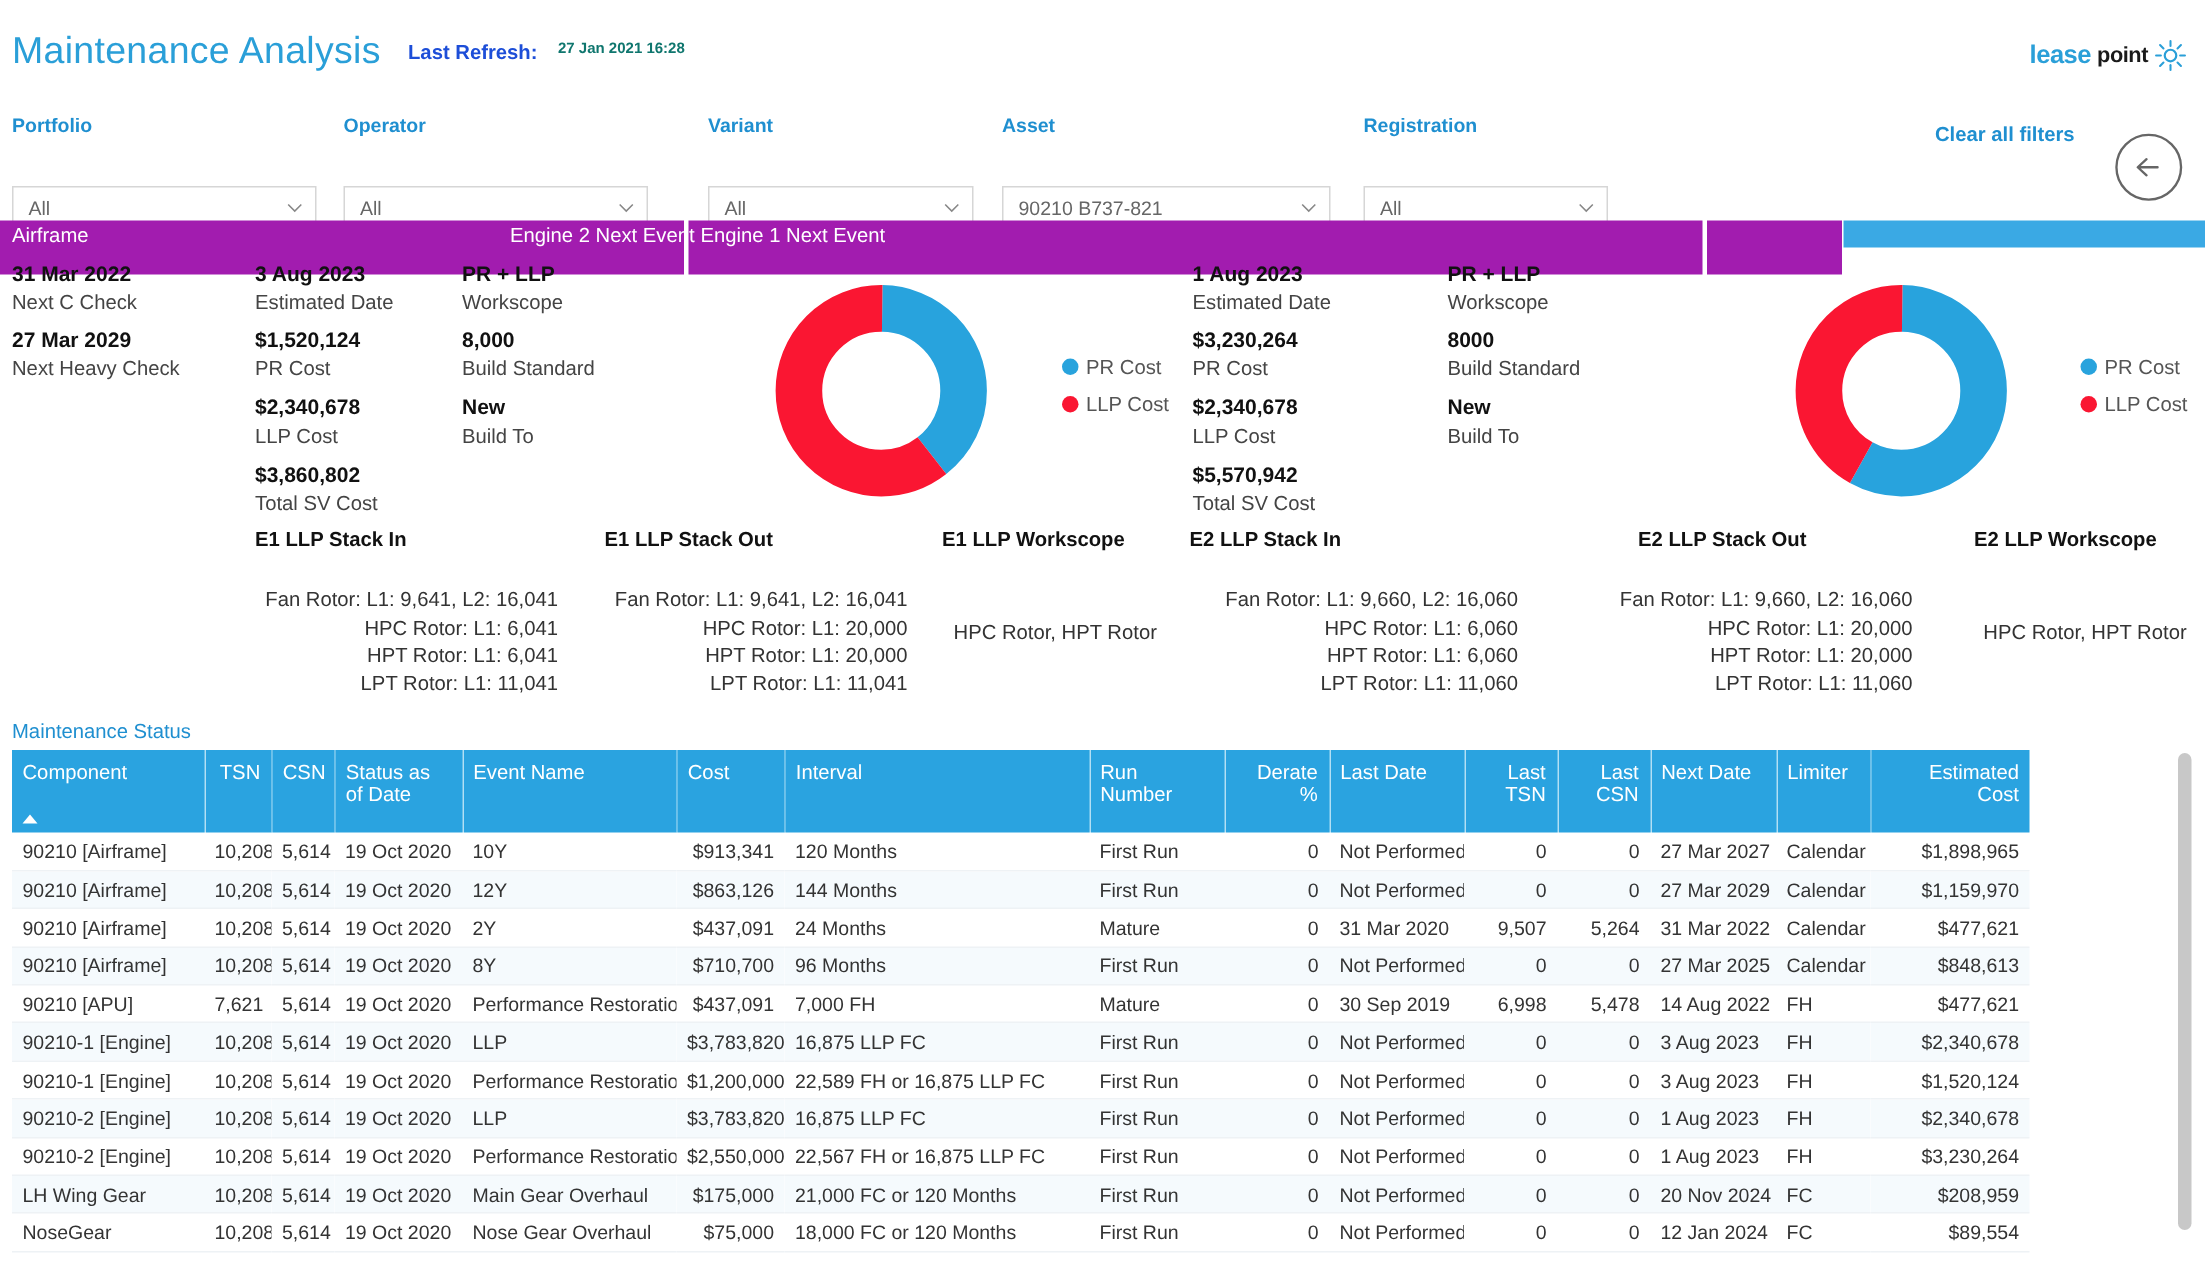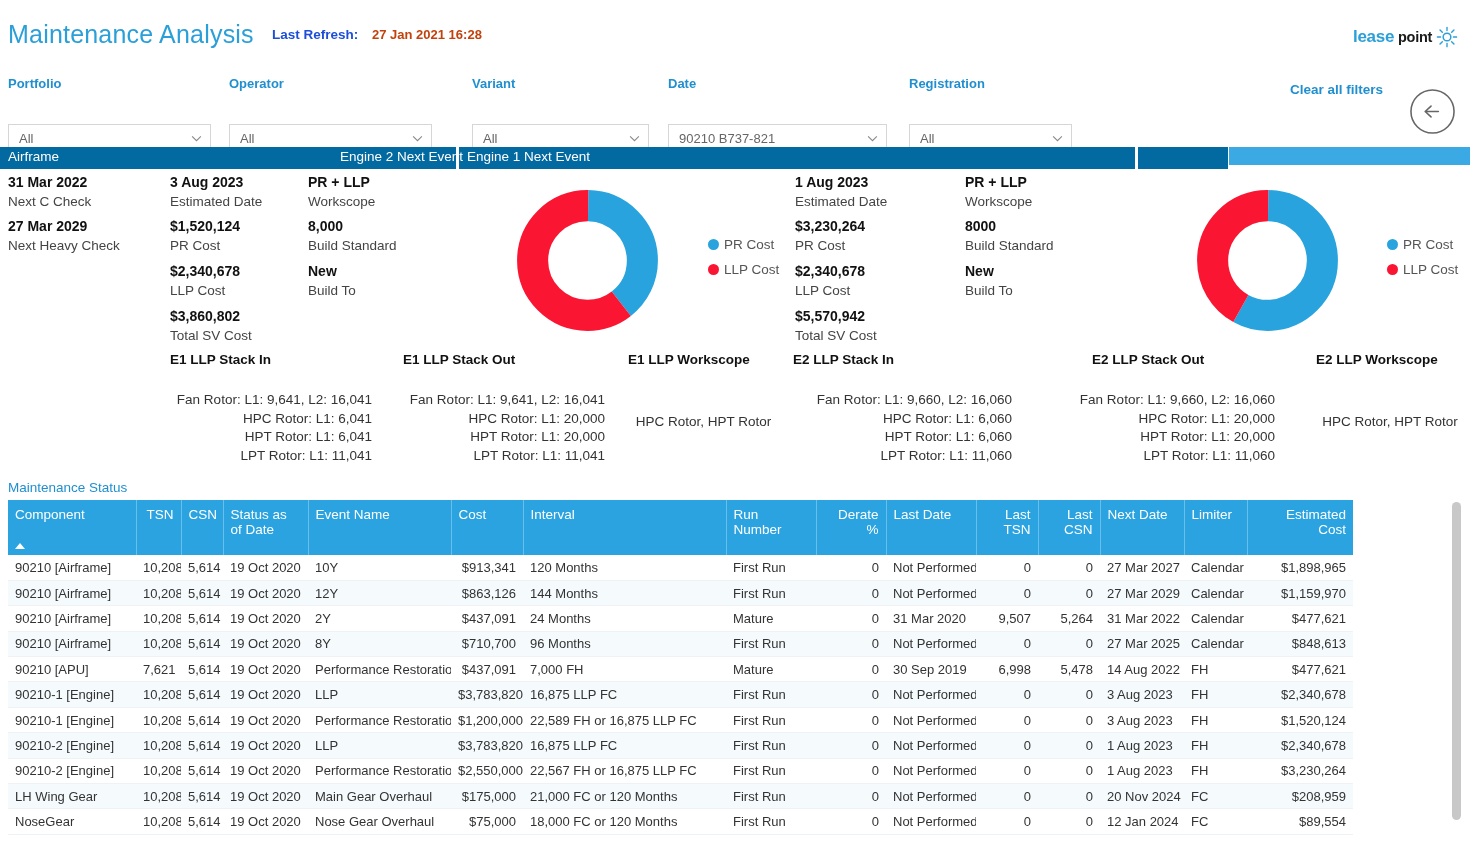--- a/index.html
+++ b/index.html
@@ -17,21 +17,21 @@
     position: absolute; left: 8px; top: 20px;
     font-size: 25px; color: #2a9fd8; font-weight: 400;
     letter-spacing: .2px;
   }
   .refresh-label {
     position: absolute; left: 272px; top: 27px;
     font-size: 13.5px; font-weight: bold; color: #1d4ed8;
   }
   .refresh-value {
     position: absolute; left: 372px; top: 27px;
-    font-size: 13px; font-weight: bold; color: #c2410c;
+    font-size: 10px; font-weight: bold; color: #0f766e;
   }
   .brand {
     position: absolute; right: 12px; top: 26px;
     display: flex; align-items: center; gap: 4px;
   }
   .brand-lease { font-size: 17px; font-weight: bold; color: #2a9fd8; letter-spacing: -.3px; }
   .brand-point { font-size: 14.5px; font-weight: bold; color: #1a1a1a; letter-spacing: -.3px; }
   .brand-mark { width: 22px; height: 22px; }
 
   
@@ -55,21 +55,21 @@
   .clear-filters {
     position: absolute; left: 1290px; top: 82px;
     font-size: 13.5px; font-weight: bold; color: #1f8fd0; cursor: pointer;
   }
   .back-btn {
     position: absolute; left: 1409px; top: 88px;
     width: 47px; height: 47px; cursor: pointer;
   }
 
   
-  .band { position: absolute; top: 147px; height: 22px; background: #0369a1; }
+  .band { position: absolute; top: 147px; height: 36px; background: #a21caf; }
   .band-label {
     color: #ffffff; font-size: 13.5px; padding: 2px 0 0 8px; white-space: nowrap;
   }
   .band-a { left: 0px;    width: 456px; }
   .band-b { left: 459px;  width: 676px; }
   .band-c { left: 1138px; width: 90px;  }
   .band-d { left: 1229px; width: 241px; height: 18px; background:#3aa9e4; }
 
   
   .kpi { position: absolute; }
@@ -179,21 +179,21 @@
     <span class="filter-label">Variant</span>
     <div class="filter-box" style="width:177px;">
       <span class="filter-value">All</span>
       <svg class="chev" viewBox="0 0 12 8">
           <path d="M1 1.5 L6 6.5 L11 1.5" fill="none" stroke="#888" stroke-width="1.2"></path>
         </svg>
     </div>
   </div>
 
   <div class="filter" style="left:668px; top:76px;">
-    <span class="filter-label">Date</span>
+    <span class="filter-label">Asset</span>
     <div class="filter-box wide">
       <span class="filter-value">90210 B737-821</span>
       <svg class="chev" viewBox="0 0 12 8">
           <path d="M1 1.5 L6 6.5 L11 1.5" fill="none" stroke="#888" stroke-width="1.2"></path>
         </svg>
     </div>
   </div>
 
   <div class="filter" style="left:909px; top:76px;">
     <span class="filter-label">Registration</span>

